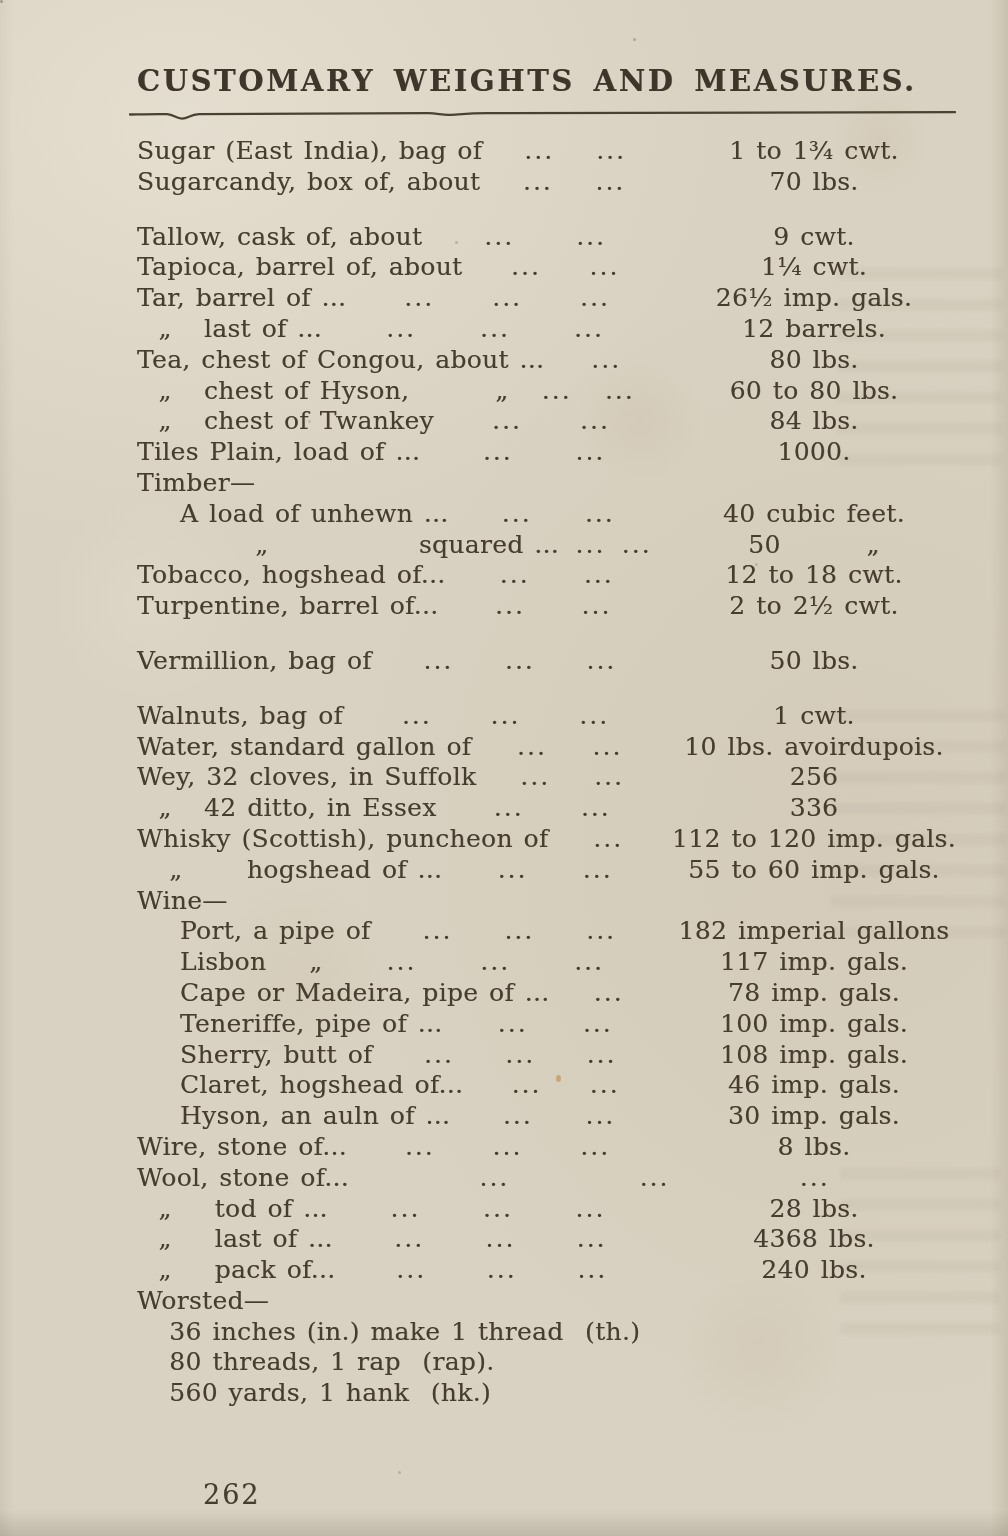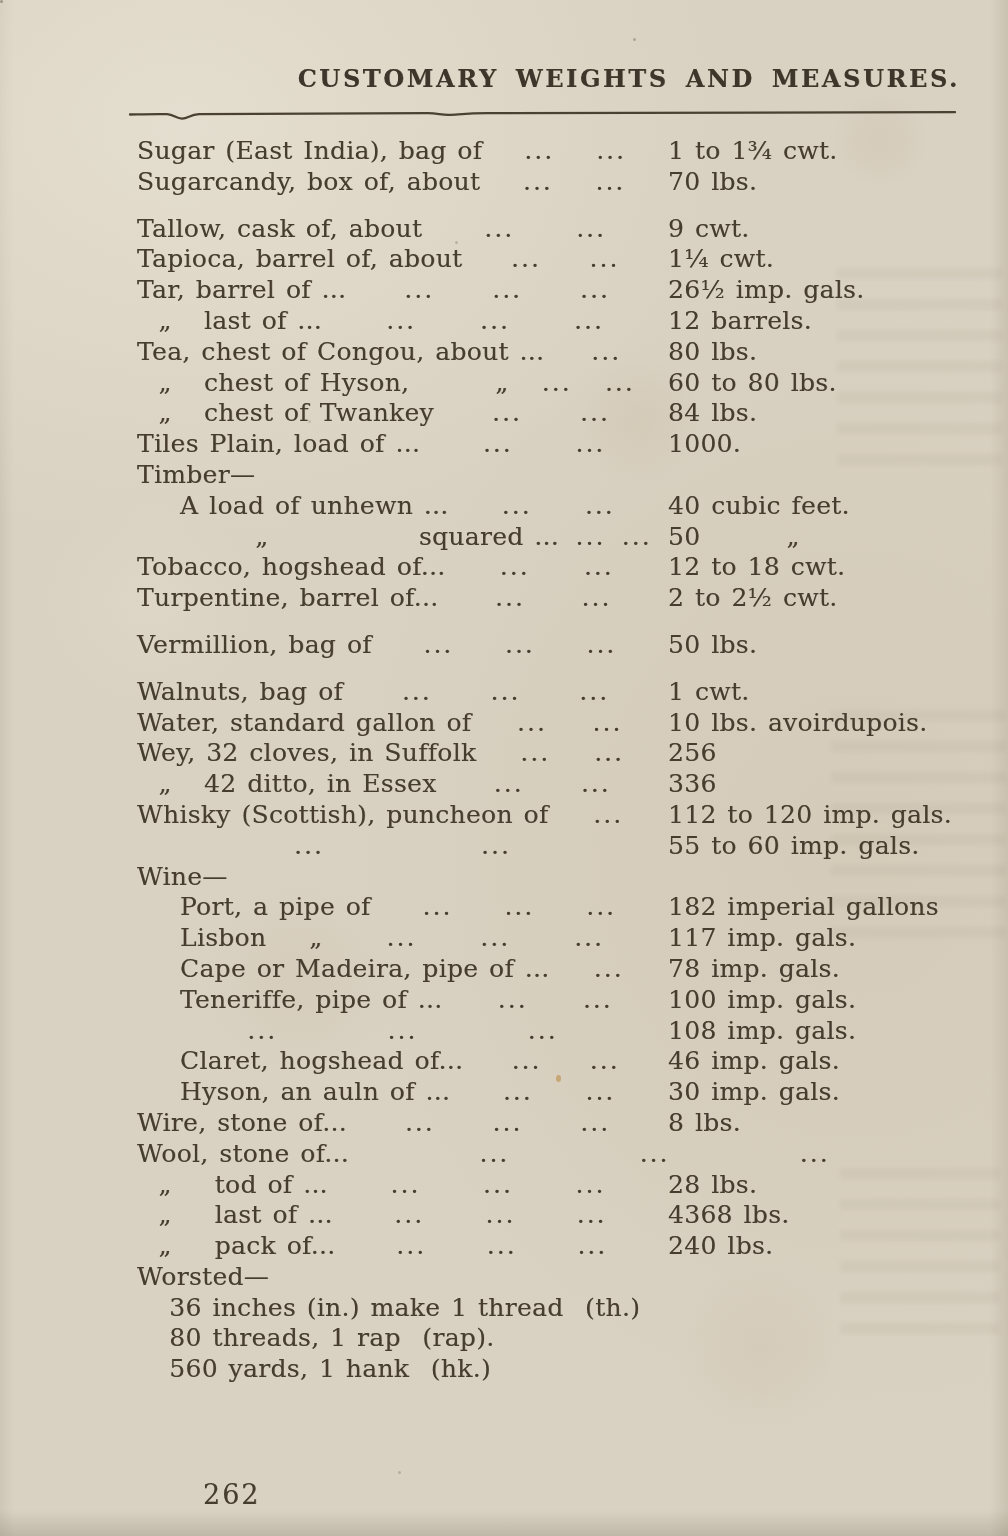--- a/index.html
+++ b/index.html
@@ -54,44 +54,44 @@
   }
   .speck-orange {
     position: absolute; left: 556px; top: 1075px; width: 5px; height: 7px;
     border-radius: 50%; background: rgba(190,140,70,0.6); pointer-events: none;
   }
 
   .content { position: absolute; left: 137px; top: 0; width: 823px; }
 
   .title {
     position: absolute; top: 64px; left: 0; width: 100%;
-    text-align: right;
-    font-size: 24px; font-weight: bold;
+    text-align: left;
+    font-size: 29px; font-weight: bold;
     letter-spacing: 2.6px;
     word-spacing: 6px;
     color: #3e362a;
     text-shadow: 0.4px 0.4px 0.6px rgba(62,54,42,0.45);
   }
 
   .rule { position: absolute; top: 106px; left: -10px; width: 834px; height: 16px; }
   .rule path { stroke: #4a4132; stroke-width: 2.3; fill: none; stroke-linecap: round; }
 
-  .rows { position: absolute; top: 136px; left: 0; width: 823px; }
+  .rows { position: absolute; top: 136px; left: 0; width: 823px; text-align: center; }
 
   .row {
     display: flex;
     align-items: baseline;
     height: 30.8px;
     line-height: 30.8px;
     font-size: 25px;
     letter-spacing: 0.3px;
     word-spacing: 2.5px;
     text-shadow: 0.35px 0.35px 0.5px rgba(66,57,44,0.4);
   }
-  .row.gap { margin-top: 16px; }
+  .row.gap { margin-top: 24px; }
 
   .row .label { flex: none; white-space: pre; }
   .row .leader {
     flex: 1; min-width: 0;
     display: flex; justify-content: space-evenly; align-items: baseline;
     overflow: hidden;
   }
   .dotgroup { letter-spacing: 2px; }
   .row .value { flex: none; width: 292px; white-space: pre; }
 
@@ -301,20 +301,21 @@
 
   <div class="row">
     <span class="label">Whisky (Scottish), puncheon of</span>
     <span class="leader">
           <span class="dotgroup">...</span>
         </span>
     <span class="value">112 to 120 imp. gals.</span>
   </div>
 
   <div class="row">
+    <span class="label">   „      hogshead of ...</span>
     <span class="leader">
           <span class="dotgroup">...</span>
           <span class="dotgroup">...</span>
         </span>
     <span class="value">55 to 60 imp. gals.</span>
   </div>
 
   <div class="row">
     <span class="label">Wine—</span>
     <span class="leader"></span>
@@ -352,20 +353,21 @@
   <div class="row">
     <span class="label">    Teneriffe, pipe of ...</span>
     <span class="leader">
           <span class="dotgroup">...</span>
           <span class="dotgroup">...</span>
         </span>
     <span class="value">100 imp. gals.</span>
   </div>
 
   <div class="row">
+    <span class="label">    Sherry, butt of</span>
     <span class="leader">
           <span class="dotgroup">...</span>
           <span class="dotgroup">...</span>
           <span class="dotgroup">...</span>
         </span>
     <span class="value">108 imp. gals.</span>
   </div>
 
   <div class="row">
     <span class="label">    Claret, hogshead of...</span>

